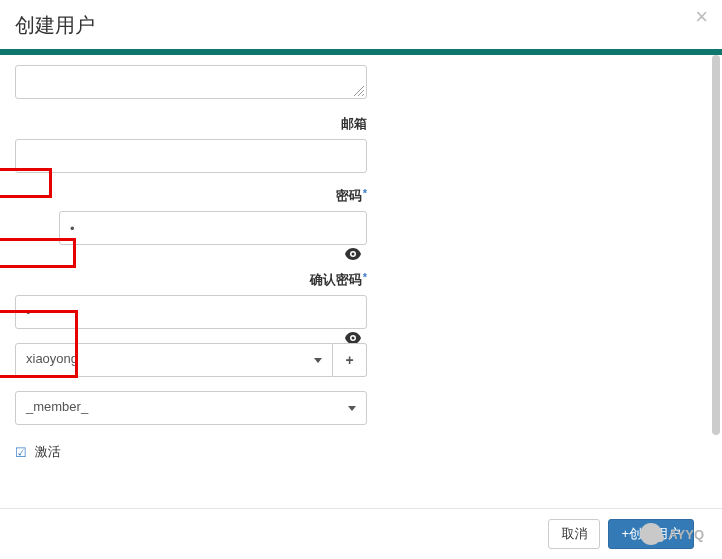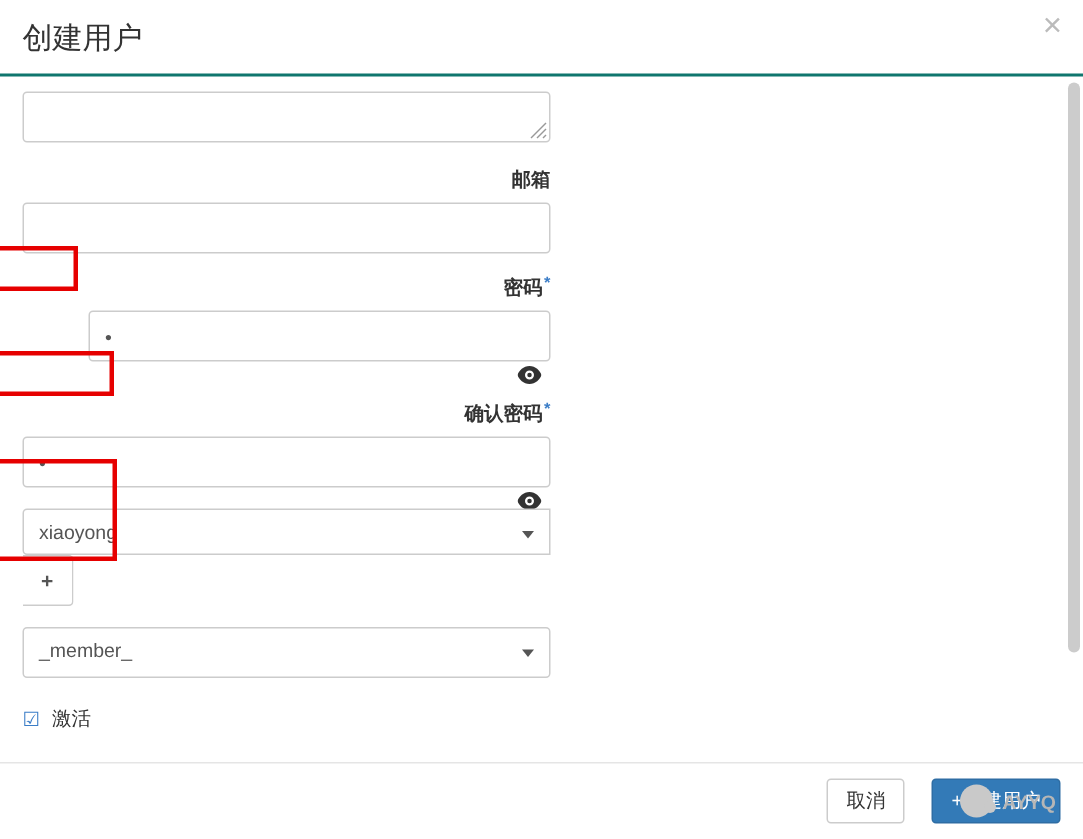--- a/index.html
+++ b/index.html
@@ -15,21 +15,21 @@
   }
   .modal {
     position: relative;
     width: 100%;
     height: 100%;
     display: flex;
     flex-direction: column;
   }
   .modal-header {
     padding: 12px 15px 10px 15px;
-    border-bottom: 2px solid #0f766e;
+    border-bottom: 6px solid #0f766e;
     position: relative;
   }
   .modal-title {
     font-size: 20px;
     font-weight: normal;
     color: #333;
   }
   .close-x {
     position: absolute;
     right: 14px;
@@ -99,21 +99,20 @@
   }
   .eye-icon {
     position: absolute;
     right: 6px;
     bottom: -18px;
     color: #333;
   }
   .input-group {
     display: flex;
     width: 100%;
-    flex-direction: column;
   }
   .select-like {
     flex: 1;
     height: 34px;
     border: 1px solid #ccc;
     border-radius: 3px 0 0 3px;
     padding: 7px 10px;
     position: relative;
     background: #fff;
     color: #555;
@@ -154,24 +153,24 @@
     color: #3b7dc7;
     font-size: 13px;
   }
   .red-box {
     position: absolute;
     border: 3px solid #e60000;
     pointer-events: none;
   }
   .modal-footer {
     border-top: 1px solid #e5e5e5;
-    padding: 10px 15px;
+    padding: 10px 28px;
     display: flex;
     justify-content: flex-end;
-    gap: 18px;
+    gap: 8px;
     background: #fff;
   }
   .btn {
     height: 30px;
     padding: 0 12px;
     border-radius: 3px;
     font-size: 13px;
     cursor: pointer;
     border: 1px solid #ccc;
     background: #fff;

